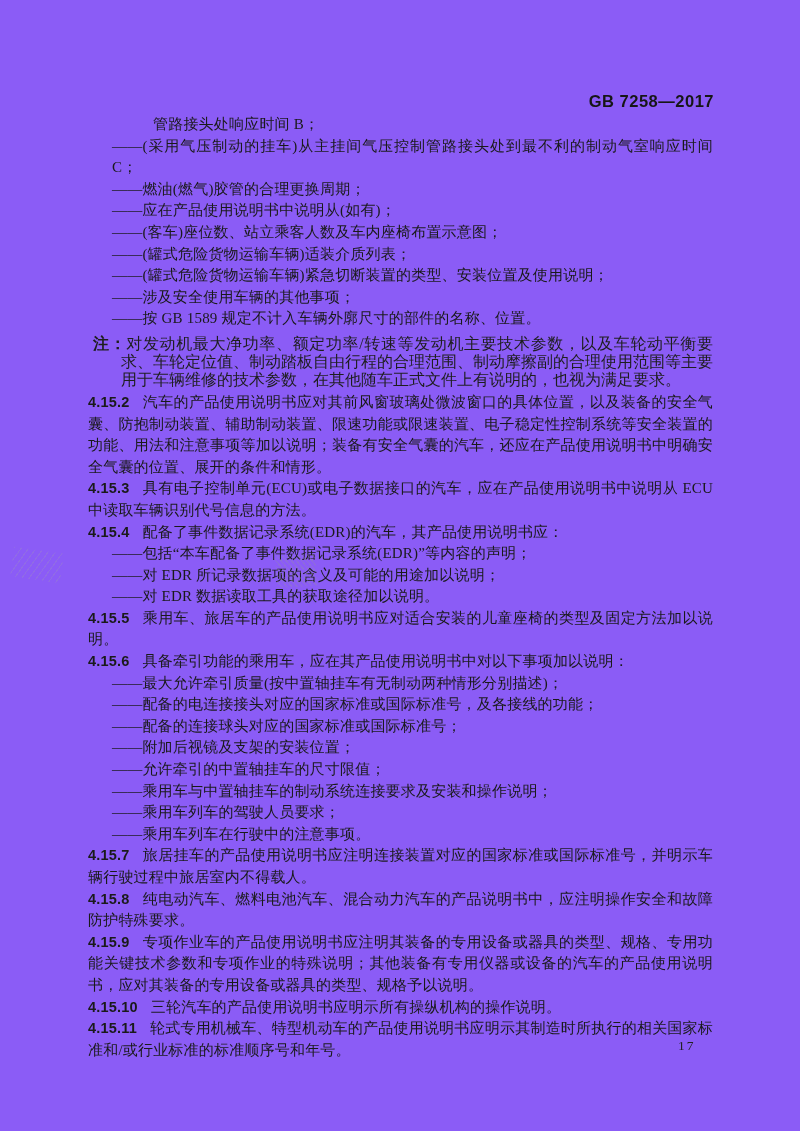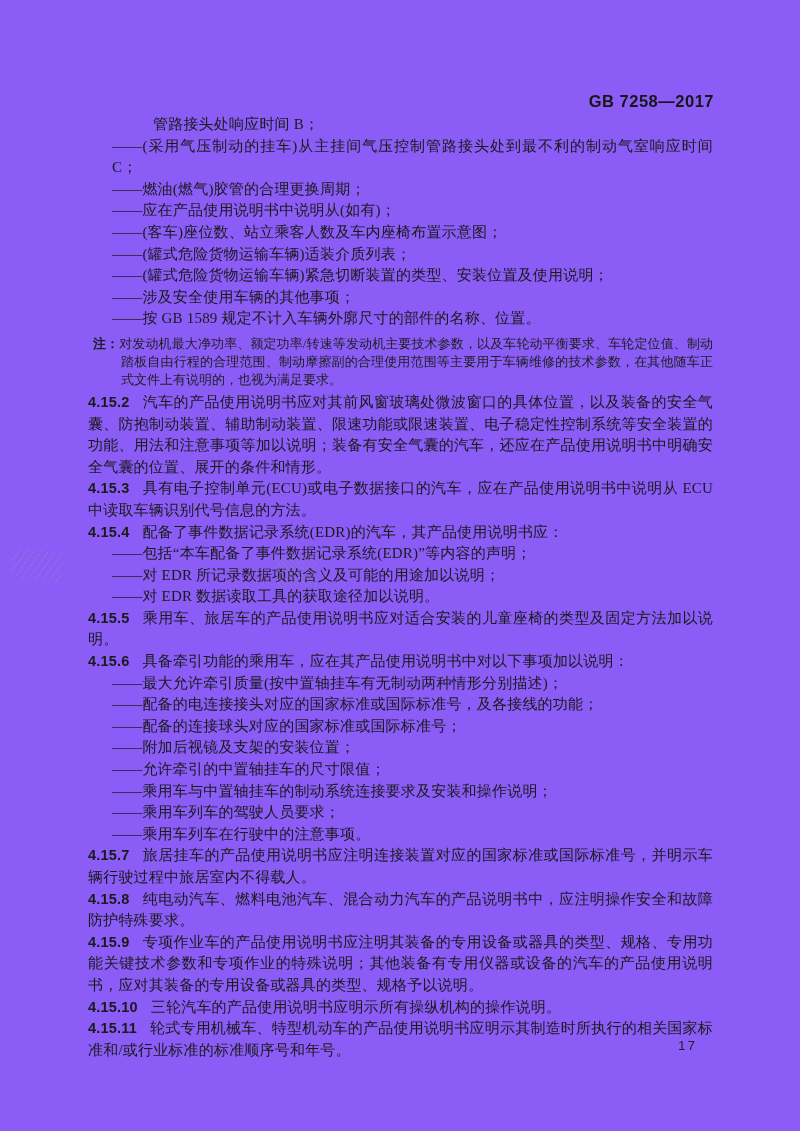--- a/index.html
+++ b/index.html
@@ -37,42 +37,42 @@
     text-align: justify;
     text-align-last: left;
     letter-spacing: 0.2px;
   }
   .cont-line { text-indent: 65px; }
   .dash-item { padding-left: 24px; }
   .note {
     margin: 5px 0 3px 5px;
     padding-left: 28px;
     text-indent: -28px;
-    font-size: 13px;
+    font-size: 16px;
     line-height: 18px;
     text-align: justify;
     text-align-last: left;
     color: #1e1e1e;
   }
   .note .note-label { font-weight: bold; font-family: "Liberation Sans", "DejaVu Sans", sans-serif; }
   .sec-num {
     font-family: "Liberation Sans", "DejaVu Sans", sans-serif;
     font-weight: bold;
     font-size: 14.5px;
     padding-right: 13px;
     white-space: nowrap;
     margin-top: 12px;
   }
   .page-number {
     position: absolute;
     left: 678px; top: 1038px;
     font-size: 13.5px;
     letter-spacing: 2px;
     color: #222;
-    font-family: Liberation Sans, sans-serif;
+    font-family: Liberation Serif, serif;
   }
   .scan-smudge {
     position: absolute;
     left: 276px; top: 555px;
     width: 40px; height: 32px;
     background: repeating-linear-gradient(55deg, rgba(150,150,150,0.30) 0 1px, transparent 1px 4px);
     transform: rotate(-4deg);
     pointer-events: none;
   }
   .scan-smudge-2 {

